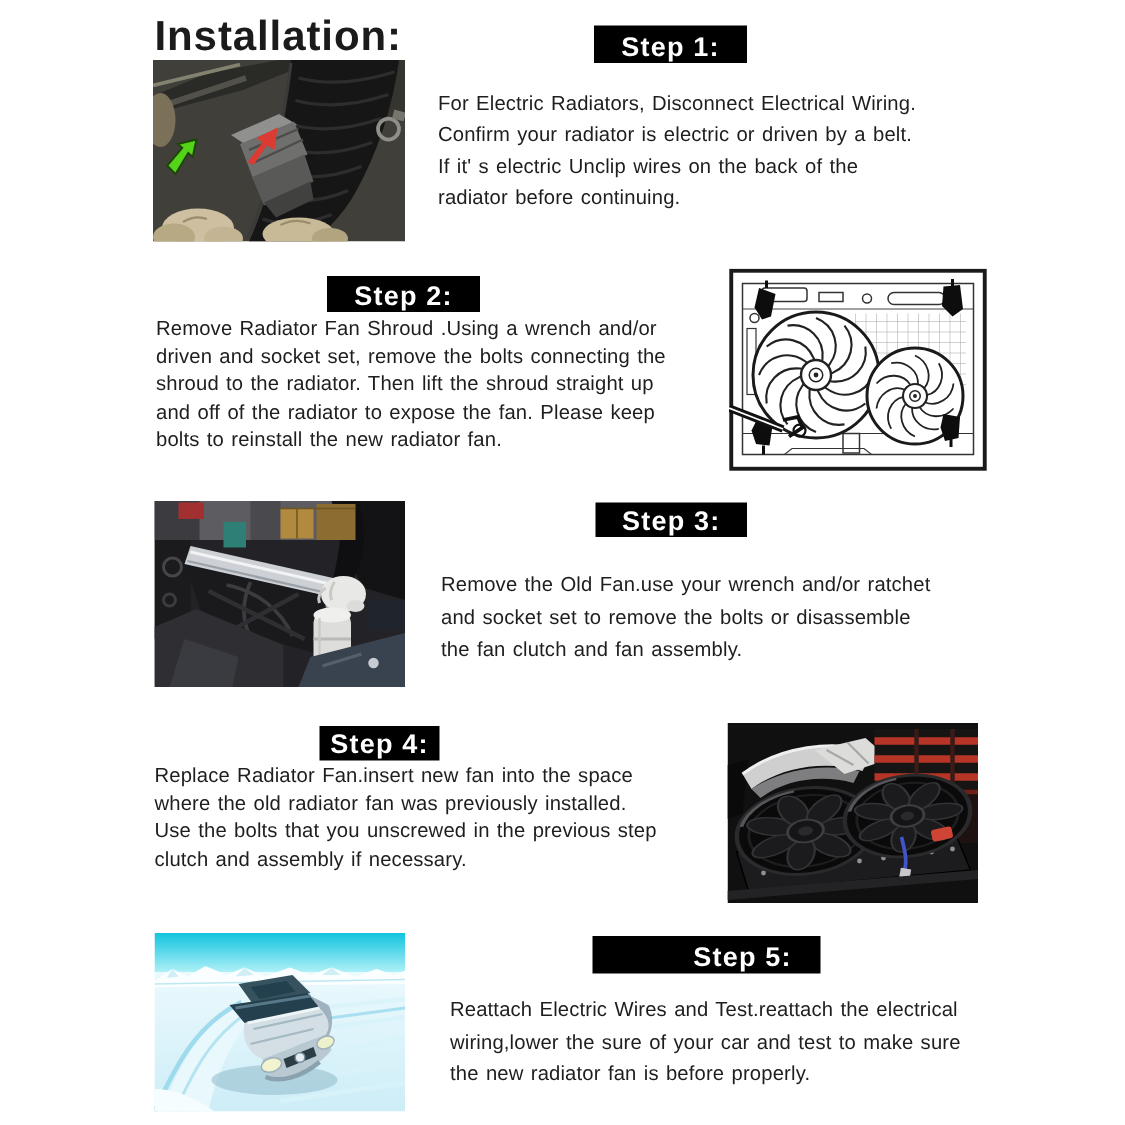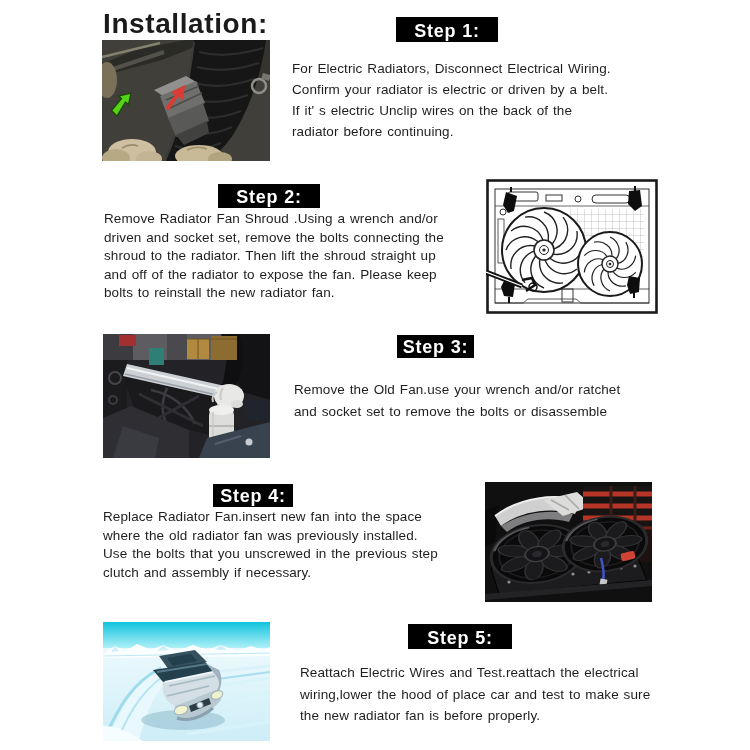--- a/index.html
+++ b/index.html
@@ -147,26 +147,27 @@
       <path d="M143,12 l11,-1 2,16 -7,5 -7,-7 z" fill="#0d0d0d"></path>
       <path d="M19,100 l10,5 -2,13 -9,-1 -3,-9 z" fill="#0d0d0d"></path>
       <path d="M143,97 l11,2 -1,14 -9,2 -3,-9 z" fill="#0d0d0d"></path>
       <path d="M0,93 L36,107" stroke="#111" stroke-width="5" fill="none"></path>
       <path d="M0,93 L36,107" stroke="#fff" stroke-width="1.2" fill="none"></path>
       <path d="M36,101 l10,-2 3,7 -9,6" fill="none" stroke="#111" stroke-width="2.5"></path>
       <circle cx="47" cy="108" r="4" fill="none" stroke="#111" stroke-width="1.5"></circle>
     </svg>
   </figure>
 
-  <div class="step-badge" style="left:397px;top:335px;width:77px;height:23px;">
+  <div class="step-badge" style="left:397px;top:335px;width:101px;height:23px;">
     <span>Step 3:</span>
   </div>
   <div class="step-text lh-mid" style="left:294px;top:379px;">
     <div>Remove the Old Fan.use your wrench and/or ratchet</div>
     <div>and socket set to remove the bolts or disassemble</div>
+    <div>the fan clutch and fan assembly.</div>
   </div>
 
   <figure class="shot" style="left:103px;top:334px;">
     <svg width="167" height="124" viewBox="0 0 167 124">
       <rect width="167" height="124" fill="#232327"></rect>
       <rect x="0" y="0" width="167" height="26" fill="#5d5d61"></rect>
       <rect x="0" y="0" width="30" height="26" fill="#3c3c40"></rect>
       <rect x="64" y="0" width="20" height="26" fill="#4a4a4e"></rect>
       <path d="M118,0 L167,0 L167,66 L140,58 C130,44 124,20 118,0 Z" fill="#131316"></path>
       <path d="M136,0 C142,22 140,42 130,56 L116,64 C122,42 126,20 124,0 Z" fill="#0f0f12"></path>
@@ -272,26 +273,26 @@
         <circle r="4.5" fill="#2a2a2e"></circle>
         <path d="M-38,-13 A40,40 0 0 1 -4,-40" stroke="#55555a" stroke-width="2.5" fill="none"></path>
       </g>
       <rect x="136" y="70" width="14" height="8" rx="2" fill="#cf4434" transform="rotate(-12 143 74)"></rect>
       <path d="M116,76 C118,84 120,92 118,98" stroke="#4056c8" stroke-width="2.5" fill="none"></path>
       <rect x="115" y="97" width="7" height="6" fill="#c8c8cc" transform="rotate(10 118 100)"></rect>
       <polygon points="0,112 167,98 167,104 0,118" fill="#232325"></polygon>
     </svg>
   </figure>
 
-  <div class="step-badge" style="left:408px;top:624px;width:104px;height:25px;">
+  <div class="step-badge" style="left:395px;top:624px;width:104px;height:25px;padding-left:48px;">
     <span>Step 5:</span>
   </div>
   <div class="step-text lh-mid" style="left:282px;top:662px;margin-left:18px;">
     <div>Reattach Electric Wires and Test.reattach the electrical</div>
-    <div>wiring,lower the hood of place car and test to make sure</div>
+    <div>wiring,lower the sure of your car and test to make sure</div>
     <div>the new radiator fan is before properly.</div>
   </div>
 
   <figure class="shot" style="left:103px;top:622px;">
     <svg width="167" height="119" viewBox="0 0 167 119">
       <defs>
         <linearGradient id="sky" x1="0" y1="0" x2="0" y2="1">
           <stop offset="0" stop-color="#10c4dd"></stop>
             <stop offset="1" stop-color="#aef0f8"></stop>
         </linearGradient>

